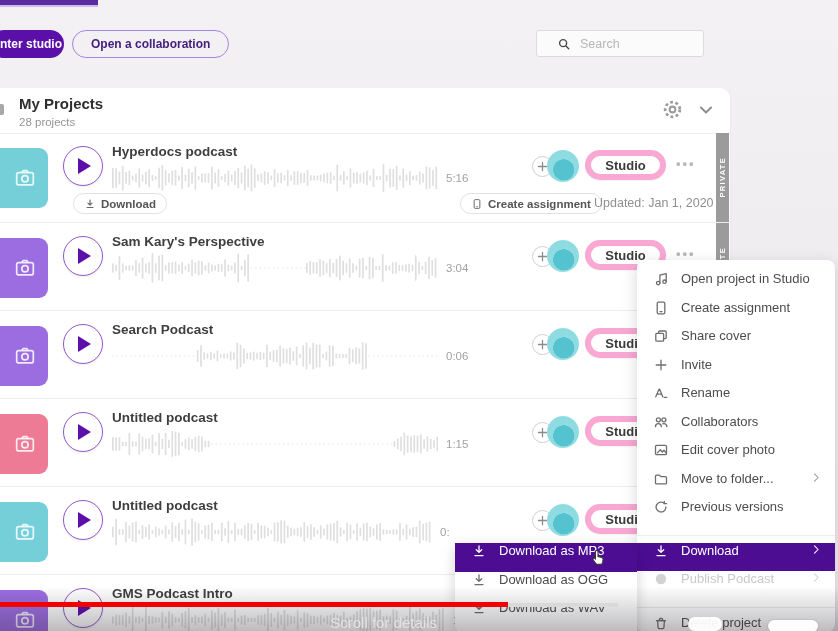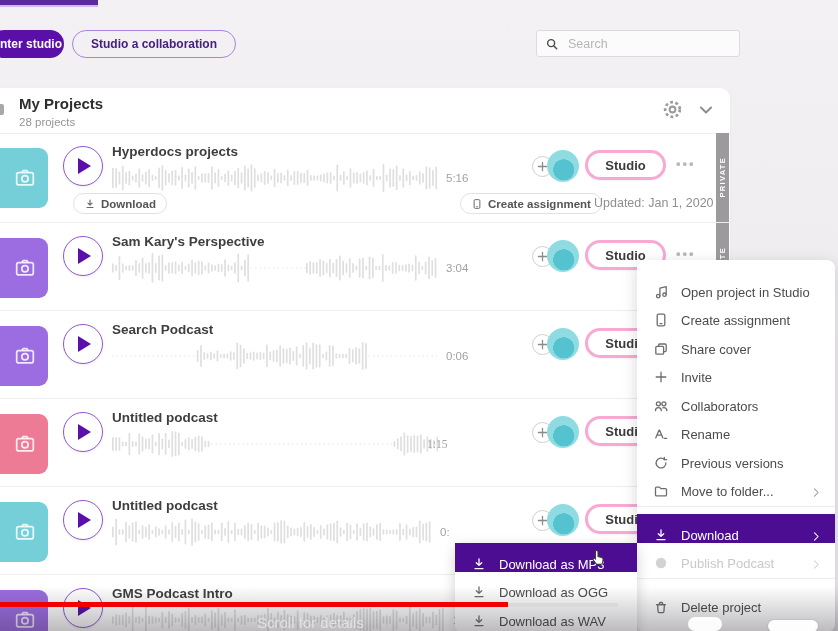--- a/index.html
+++ b/index.html
@@ -9,22 +9,22 @@
   .abs{position:absolute;}
   button{font-family:inherit;cursor:pointer;}
   
   .top-strip{left:0;top:0;width:98px;height:5px;background:#5b2a9e;border-bottom:2px solid #cdbbea;}
   
   .btn-primary{left:-10px;top:30px;width:74px;height:28px;border:none;border-radius:14px;
     background:#5a0fa8;color:#fff;font-size:12px;font-weight:700;display:flex;align-items:center;
     padding:0 0 0 10px;}
   .btn-outline{left:72px;top:30px;height:28px;padding:0 18px;border-radius:14px;background:transparent;
     border:1.5px solid #a684dd;color:#46207e;font-size:12px;font-weight:700;display:flex;align-items:center;}
-  .searchbox{left:536px;top:30px;width:204px;height:27px;background:#fcfbfc;border:1px solid #dcdcdc;
-    border-radius:3px;display:flex;align-items:center;padding:0 8px;box-sizing:border-box;}
+  .searchbox{left:536px;top:30px;width:168px;height:27px;background:#fcfbfc;border:1px solid #dcdcdc;
+    border-radius:3px;display:flex;align-items:center;padding:0 20px;box-sizing:border-box;}
   .searchbox svg{width:14px;height:14px;color:#4a4a4a;flex:none;margin-right:7px;}
   .searchbox input{border:none;outline:none;background:transparent;font-size:12.5px;color:#555;width:100%;
     font-family:inherit;}
   .searchbox input::placeholder{color:#b6b6b6;}
   
   .card{left:0;top:88px;width:730px;height:560px;background:#fff;border-radius:0 10px 0 0;
     box-shadow:0 1px 3px rgba(0,0,0,.05);}
   .card-header{position:absolute;left:0;top:0;width:100%;height:45px;border-bottom:1px solid #ededed;}
   .head-nub{position:absolute;left:-2px;top:16px;width:6px;height:11px;background:#a8a8a8;border-radius:2px;}
   .htitle{position:absolute;left:19px;top:7px;font-size:15px;font-weight:700;color:#2e2e2e;}
@@ -42,68 +42,68 @@
     border-top:8px solid transparent;border-bottom:8px solid transparent;}
   .ptitle{position:absolute;left:112px;top:11px;font-size:13.5px;font-weight:700;color:#3e3e3e;}
   .wave{position:absolute;left:112px;top:28px;height:34px;}
   .dur{position:absolute;top:39px;font-size:11.5px;color:#a2a2a2;}
   .addc{position:absolute;left:532px;top:23px;width:21px;height:21px;border-radius:50%;background:#fff;
     border:1px solid #cfcfcf;color:#8b8b8b;padding:0;}
   .addc svg{width:11px;height:11px;display:block;margin:4px auto;}
   .avatar{position:absolute;left:547px;top:17px;width:32px;height:32px;border-radius:50%;
     background:radial-gradient(circle at 52% 62%, #55c2cf 0 40%, #8edce2 41%);}
   .studio{position:absolute;left:585px;top:17px;width:81px;height:30px;border-radius:15px;background:#fff;
-    border:3px solid #f9a8d4;box-shadow:0 1px 2px rgba(0,0,0,.05);font-size:13px;font-weight:700;color:#3c3c3c;}
+    border:6px solid #f9a8d4;box-shadow:0 1px 2px rgba(0,0,0,.05);font-size:13px;font-weight:700;color:#3c3c3c;}
   .dots{position:absolute;left:676px;top:23px;color:#b8b8b8;font-size:13px;letter-spacing:2px;font-weight:700;
     background:none;border:none;padding:0;}
   .ptab{position:absolute;left:716px;top:0;bottom:0;width:13px;background:#9b9b9b;display:flex;
     align-items:center;justify-content:center;}
   .ptab span{writing-mode:vertical-rl;transform:rotate(180deg);color:#fff;font-size:7.5px;letter-spacing:1.3px;font-weight:700;}
   .pill{position:absolute;height:21px;border-radius:11px;border:1px solid #e1e1e1;background:#fff;
     display:flex;align-items:center;padding:0 10px;font-size:11.5px;color:#555;font-weight:600;gap:5px;}
   .pill svg{width:12px;height:12px;color:#666;}
   .dlpill{left:73px;top:60px;}
   .capill{left:460px;top:60px;}
   .updated{position:absolute;left:594px;top:63px;font-size:12.5px;color:#8f8f8f;}
   
   .menu{left:637px;top:260px;width:198px;height:372px;background:#fff;border-radius:8px;
     box-shadow:0 4px 16px rgba(0,0,0,.16);padding-top:11px;box-sizing:border-box;z-index:20;}
   .submenu{left:455px;top:543px;width:182px;height:89px;background:#fff;border-radius:6px 0 0 6px;
     box-shadow:0 4px 14px rgba(0,0,0,.18);z-index:21;}
-  .mi{height:28.5px;display:flex;align-items:flex-end;padding:0 12px 0 16px;font-size:13px;color:#4c4c4c;
+  .mi{height:28.5px;display:flex;align-items:flex-start;padding:0 12px 0 16px;font-size:13px;color:#4c4c4c;
     background:none;border:none;width:100%;box-sizing:border-box;text-align:left;}
   .mi-ic{width:16px;height:16px;margin-right:12px;color:#6d6d6d;flex:none;}
   .mi-ic svg{width:16px;height:16px;display:block;}
   .mi-label{flex:1;white-space:nowrap;}
   .mi-chev{width:13px;height:13px;color:#9a9a9a;flex:none;}
   .mi.hl{background:#4c0d93;color:#fff;}
   .mi.hl .mi-ic,.mi.hl .mi-chev{color:#fff;}
   .mi.dis{color:#c9c9c9;}
   .mi.dis .mi-ic,.mi.dis .mi-chev{color:#d2d2d2;}
   .menu-div{height:1px;background:#ececec;margin:7px 0;}
   
   .dim{left:0;top:586px;width:838px;height:45px;z-index:30;pointer-events:none;
     background:linear-gradient(rgba(35,30,40,0), rgba(35,30,40,.30));}
   .prog-red{left:0;top:602px;width:508px;height:5px;background:#f00000;z-index:35;}
   .prog-buf{left:508px;top:602.5px;width:110px;height:4px;background:#d9d9d9;z-index:35;}
-  .scroll-hint{left:257px;top:614px;width:180px;text-align:left;font-size:15px;color:#e2e2e2;z-index:36;}
+  .scroll-hint{left:257px;top:614px;width:180px;text-align:right;font-size:15px;color:#e2e2e2;z-index:36;}
   .blob{left:688px;top:617px;width:34px;height:14px;background:rgba(255,255,255,.95);border-radius:8px;z-index:36;}
   .br-pill{left:768px;top:620px;width:50px;height:12px;background:#fdfdfd;border-radius:6px;z-index:36;
     box-shadow:0 0 2px rgba(0,0,0,.2);}
   .cursor{left:588px;top:548px;width:18px;height:18px;z-index:40;pointer-events:none;}
 </style>
 </head>
 <body>
 
 <div class="stage">
 
   <div class="abs top-strip"></div>
 
   <button class="abs btn-primary">nter studio</button>
-  <button class="abs btn-outline">Studio a collaboration</button>
+  <button class="abs btn-outline">Open a collaboration</button>
   <div class="abs searchbox">
     <svg viewBox="0 0 16 16" fill="none" stroke="currentColor" stroke-width="1.6" stroke-linecap="round">
       <circle cx="7" cy="7" r="4"></circle>
         <path d="m10.2 10.2 3.2 3.2"></path>
       </svg>
     <input placeholder="Search" style="">
   </div>
 
   <div class="abs card">
     <div class="card-header">
@@ -127,21 +127,21 @@
     <div class="thumb" style="background: rgb(116, 207, 216);">
       <svg viewBox="0 0 18 18" fill="none" stroke="currentColor" stroke-width="1.4" stroke-linejoin="round">
         <rect x="2.2" y="4.6" width="13.6" height="10" rx="1.6"></rect>
               <circle cx="9" cy="9.6" r="2.6"></circle>
         <path d="M6.4 4.6 7.4 3h3.2l1 1.6"></path>
             </svg>
     </div>
     <button class="play">
             <span class="tri"></span>
           </button>
-    <div class="ptitle">Hyperdocs projects</div>
+    <div class="ptitle">Hyperdocs podcast</div>
     <svg class="wave" viewBox="0 0 326 34" style="width: 326px;">
             <rect x="0.0" y="6.8" width="1.7" height="20.5" rx="0.8" fill="#dfdfdf"></rect>
             <rect x="3.3" y="7.1" width="1.7" height="19.7" rx="0.8" fill="#dfdfdf"></rect>
             <rect x="6.6" y="10.4" width="1.7" height="13.2" rx="0.8" fill="#dfdfdf"></rect>
             <rect x="9.9" y="4.8" width="1.7" height="24.4" rx="0.8" fill="#dfdfdf"></rect>
             <rect x="13.2" y="11.0" width="1.7" height="11.9" rx="0.8" fill="#dfdfdf"></rect>
             <rect x="16.5" y="9.4" width="1.7" height="15.1" rx="0.8" fill="#dfdfdf"></rect>
             <rect x="19.8" y="14.4" width="1.7" height="5.3" rx="0.8" fill="#dfdfdf"></rect>
             <rect x="23.1" y="12.6" width="1.7" height="8.9" rx="0.8" fill="#dfdfdf"></rect>
             <rect x="26.4" y="7.3" width="1.7" height="19.5" rx="0.8" fill="#dfdfdf"></rect>
@@ -509,21 +509,21 @@
             <rect x="298.1" y="8.9" width="1.7" height="16.3" rx="0.8" fill="#dfdfdf"></rect>
             <rect x="301.4" y="8.1" width="1.7" height="17.9" rx="0.8" fill="#dfdfdf"></rect>
             <rect x="304.7" y="8.7" width="1.7" height="16.6" rx="0.8" fill="#dfdfdf"></rect>
             <rect x="308.0" y="7.3" width="1.7" height="19.3" rx="0.8" fill="#dfdfdf"></rect>
             <rect x="311.3" y="12.3" width="1.7" height="9.4" rx="0.8" fill="#dfdfdf"></rect>
             <rect x="314.6" y="9.3" width="1.7" height="15.5" rx="0.8" fill="#dfdfdf"></rect>
             <rect x="317.9" y="11.8" width="1.7" height="10.4" rx="0.8" fill="#dfdfdf"></rect>
             <rect x="321.2" y="13.0" width="1.7" height="8.1" rx="0.8" fill="#dfdfdf"></rect>
             <rect x="324.5" y="9.4" width="1.7" height="15.2" rx="0.8" fill="#dfdfdf"></rect>
           </svg>
-    <div class="dur" style="left: 427px; font-family: Liberation Serif, serif;">1:15</div>
+    <div class="dur" style="left: 446px;">1:15</div>
     <button class="addc">
       <svg viewBox="0 0 12 12" fill="none" stroke="currentColor" stroke-width="1.4" stroke-linecap="round">
               <path d="M6 1.5v9M1.5 6h9"></path>
             </svg>
     </button>
     <div class="avatar"></div>
     <button class="studio">Studio</button>
     <button class="dots">•••</button>
 
   </div>
@@ -821,63 +821,73 @@
             <path d="M8 3.2v9.6M3.2 8h9.6"></path>
           </svg>
         </span>
     <span class="mi-label">Invite</span>
     <span class="mi-chev"></span>
   </button>
 
   <button class="mi">
     <span class="mi-ic">
           <svg viewBox="0 0 16 16" fill="none" stroke="currentColor" stroke-width="1.3" stroke-linecap="round" stroke-linejoin="round">
+            <path d="M2.8 11.8 6 4.2h.6l3.2 7.6M4.1 9.2h4.6"></path>
+            <path d="M11.3 12.4h2.4"></path>
+          </svg>
+        </span>
+    <span class="mi-label">Rename</span>
+    <span class="mi-chev"></span>
+  </button>
+
+  <button class="mi">
+    <span class="mi-ic">
+          <svg viewBox="0 0 16 16" fill="none" stroke="currentColor" stroke-width="1.3" stroke-linecap="round" stroke-linejoin="round">
             <circle cx="5.4" cy="5.8" r="2"></circle>
             <path d="M2.5 12.7c0-1.8 1.3-3.1 2.9-3.1s2.9 1.3 2.9 3.1"></path>
             <circle cx="10.9" cy="5.8" r="2"></circle>
             <path d="M9.8 9.8c.3-.1.7-.2 1.1-.2 1.6 0 2.9 1.3 2.9 3.1"></path>
           </svg>
         </span>
     <span class="mi-label">Collaborators</span>
     <span class="mi-chev"></span>
   </button>
 
   <button class="mi">
     <span class="mi-ic">
           <svg viewBox="0 0 16 16" fill="none" stroke="currentColor" stroke-width="1.3" stroke-linecap="round" stroke-linejoin="round">
-            <path d="M2.8 11.8 6 4.2h.6l3.2 7.6M4.1 9.2h4.6"></path>
-            <path d="M11.3 12.4h2.4"></path>
-          </svg>
-        </span>
-    <span class="mi-label">Rename</span>
-    <span class="mi-chev"></span>
-  </button>
-
-
-  <button class="mi">
-    <span class="mi-ic">
-          <svg viewBox="0 0 16 16" fill="none" stroke="currentColor" stroke-width="1.3" stroke-linecap="round" stroke-linejoin="round">
-            <path d="M12.9 8A4.9 4.9 0 1 1 11.4 4.5"></path>
-            <path d="M11.3 2.4v2.3h2.3"></path>
-          </svg>
-        </span>
-    <span class="mi-label">Previous versions</span>
+            <rect x="2.5" y="3.3" width="11" height="9.4" rx="1.2"></rect>
+            <path d="m4.4 10.9 2.9-3.1 2 2.2 1.6-1.8 2.1 2.7"></path>
+          </svg>
+        </span>
+    <span class="mi-label">Edit cover photo</span>
     <span class="mi-chev"></span>
   </button>
 
   <button class="mi">
     <span class="mi-ic">
           <svg viewBox="0 0 16 16" fill="none" stroke="currentColor" stroke-width="1.3" stroke-linecap="round" stroke-linejoin="round">
             <path d="M2.5 5.1c0-.6.4-1 1-1h3l1.4 1.5h4.6c.6 0 1 .4 1 1v5.3c0 .6-.4 1-1 1H3.5c-.6 0-1-.4-1-1z"></path>
           </svg>
         </span>
     <span class="mi-label">Move to folder...</span>
     <span class="mi-chev"><svg viewBox="0 0 16 16" fill="none" stroke="currentColor" stroke-width="1.3" stroke-linecap="round" stroke-linejoin="round">
             <path d="m5.6 3.6 4.4 4.4-4.4 4.4"></path>
           </svg></span>
+  </button>
+
+  <button class="mi">
+    <span class="mi-ic">
+          <svg viewBox="0 0 16 16" fill="none" stroke="currentColor" stroke-width="1.3" stroke-linecap="round" stroke-linejoin="round">
+            <path d="M12.9 8A4.9 4.9 0 1 1 11.4 4.5"></path>
+            <path d="M11.3 2.4v2.3h2.3"></path>
+          </svg>
+        </span>
+    <span class="mi-label">Previous versions</span>
+    <span class="mi-chev"></span>
   </button>
 <div class="menu-div"></div>
   <button class="mi hl">
     <span class="mi-ic">
           <svg viewBox="0 0 16 16" fill="none" stroke="currentColor" stroke-width="1.3" stroke-linecap="round" stroke-linejoin="round">
             <path d="M8 2.8v6.4M5.3 6.8 8 9.4l2.7-2.6"></path>
             <path d="M4 12.6h8"></path>
           </svg>
         </span>
     <span class="mi-label">Download</span>

